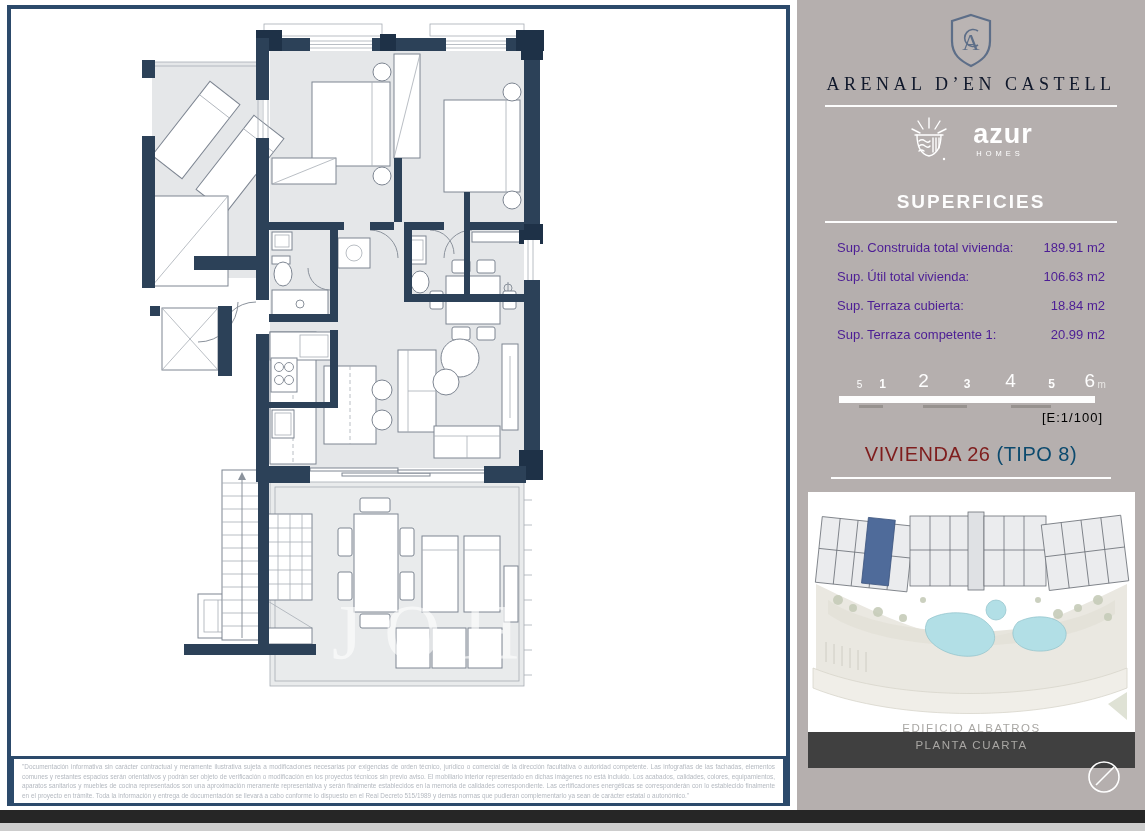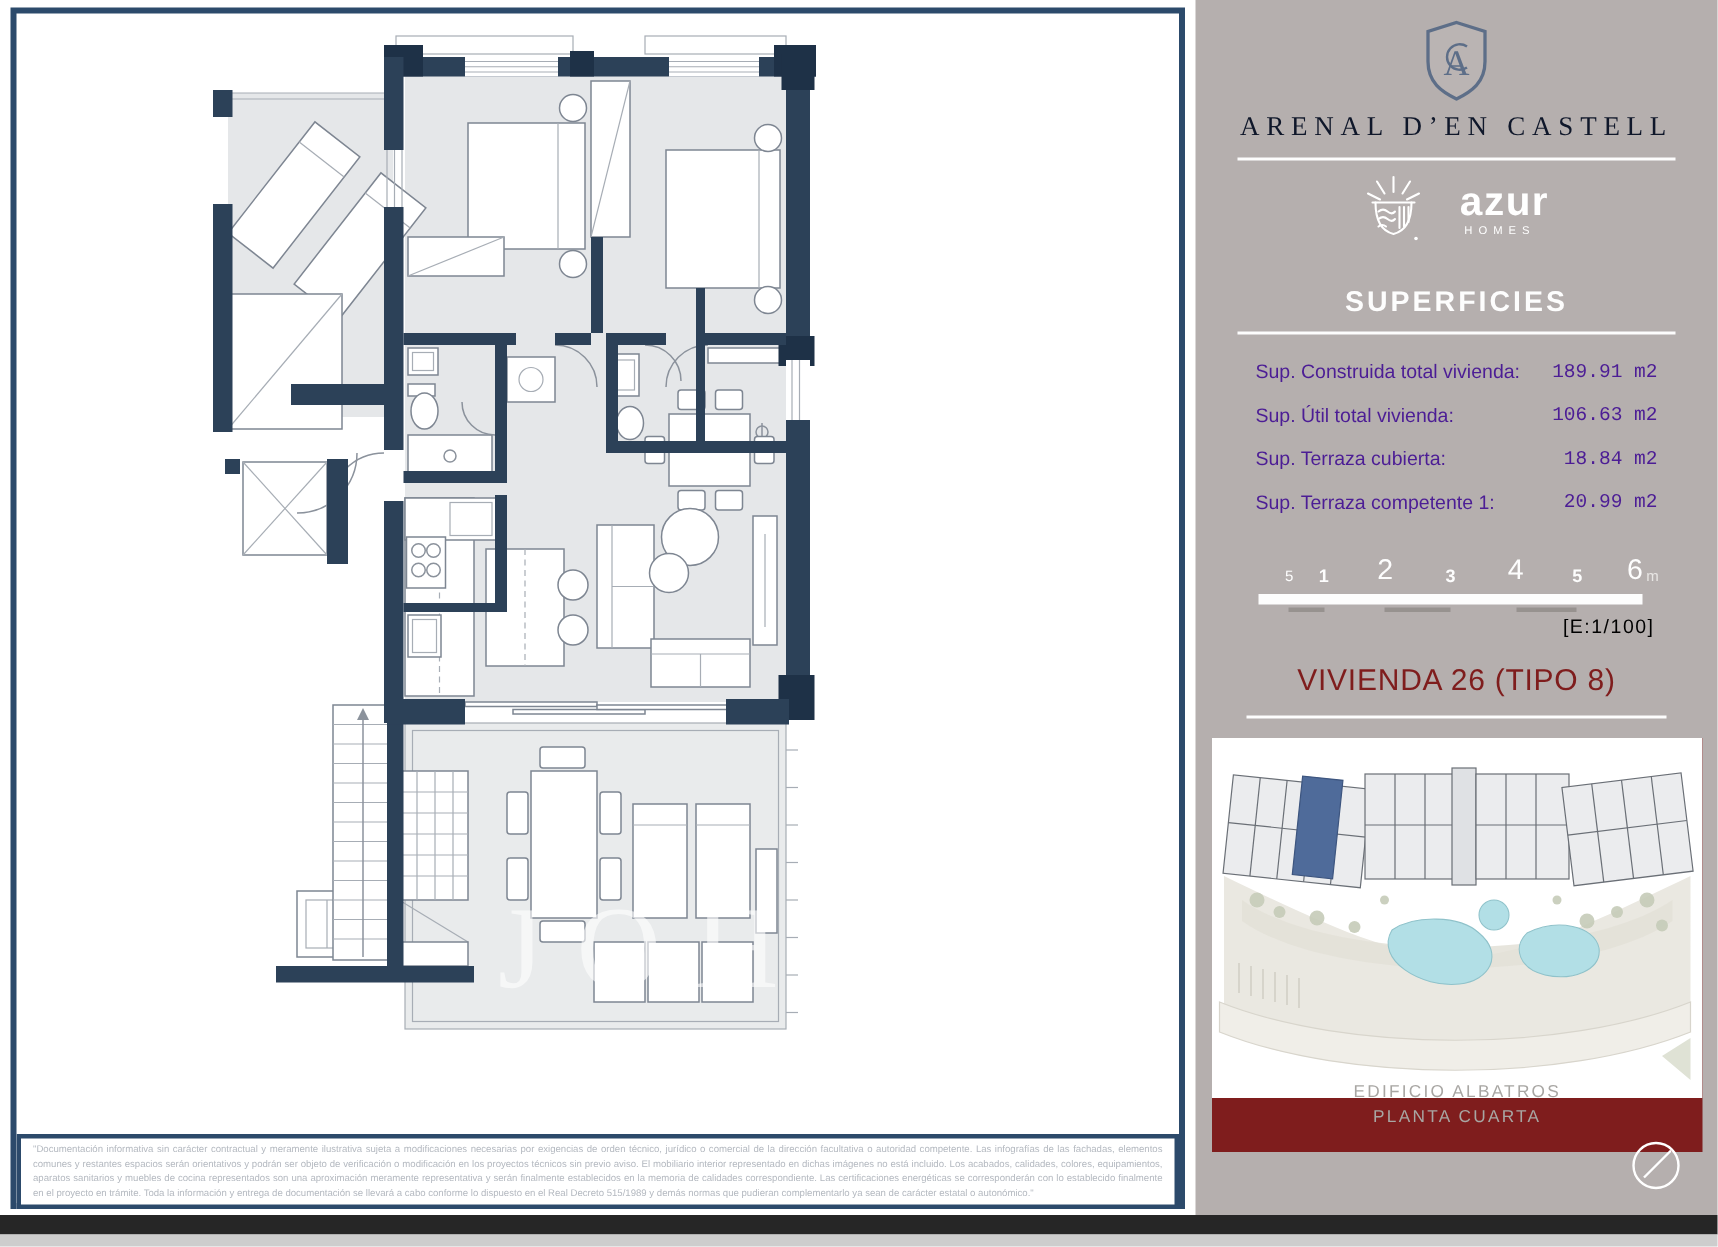--- a/index.html
+++ b/index.html
@@ -26,35 +26,35 @@
 
   #brand-row{top:114px;left:0;width:348px;display:flex;justify-content:center;align-items:center;gap:24px;height:52px;}
   #brand-text{text-align:left;color:#fff;}
   #brand-name{font-size:27px;font-weight:bold;letter-spacing:1px;line-height:0.9;}
   #brand-tagline{font-size:7.5px;letter-spacing:4px;margin-top:3px;margin-left:3px;}
 
   #superficies-title{top:191px;font-size:19px;font-weight:bold;color:#fdfdfd;letter-spacing:2px;}
   #sup-rows{top:240px;left:40px;width:268px;}
   .sup-row{display:flex;justify-content:space-between;height:29px;align-items:flex-start;
       color:#4c1d95;font-size:13px;}
-  .sup-val{text-align:left;font-family:Liberation Mono, monospace;}
+  .sup-val{text-align:left;}
 
   #scale-wrap{top:370px;left:42px;width:256px;height:46px;}
   .tick{position:absolute;top:0;transform:translateX(-50%);color:#fdfdfd;}
   .t-sm{font-size:10px;top:9px;} .t-md{font-size:12px;font-weight:bold;top:7px;} .t-lg{font-size:19px;top:0;}
   #scale-unit{font-size:10px;color:#e8e6e4;position:absolute;top:9px;left:101%;}
   #scale-bar{position:absolute;top:26px;left:0;width:100%;height:7px;background:#fdfdfd;}
   .seg{position:absolute;top:35px;height:3px;background:#97928f;}
   #seg1{left:8%;width:9%;} #seg2{left:33%;width:17%;} #seg3{left:67%;width:16%;}
   #scale-note{top:410px;left:0;width:306px;text-align:right;color:#000000;font-size:13px;letter-spacing:1px;}
 
   #unit-title{top:443px;font-size:20px;letter-spacing:0.5px;}
-  #unit-name{color:#7f1d1d;} #unit-type{color:#7f1d1d;}
-
-  #siteplan-card{top:492px;left:11px;width:327px;height:276px;background:#7f1d1d;}
+  #unit-name{color:#7f1d1d;} #unit-type{color:#0c4a6e;}
+
+  #siteplan-card{top:492px;left:11px;width:327px;height:276px;background:#404040;}
   #siteplan-caption{position:absolute;left:0;bottom:14px;width:100%;text-align:center;
       color:#a8a6a3;font-size:11.5px;letter-spacing:1.5px;line-height:1.5;}
 
   #compass{top:757px;left:287px;width:40px;height:40px;}
 
   
   #black-bar{left:0;top:810px;width:1145px;height:13px;background:#262626;}
   #bottom-strip{left:0;top:823px;width:1145px;height:8px;background:#cdcdcd;}
 
   

